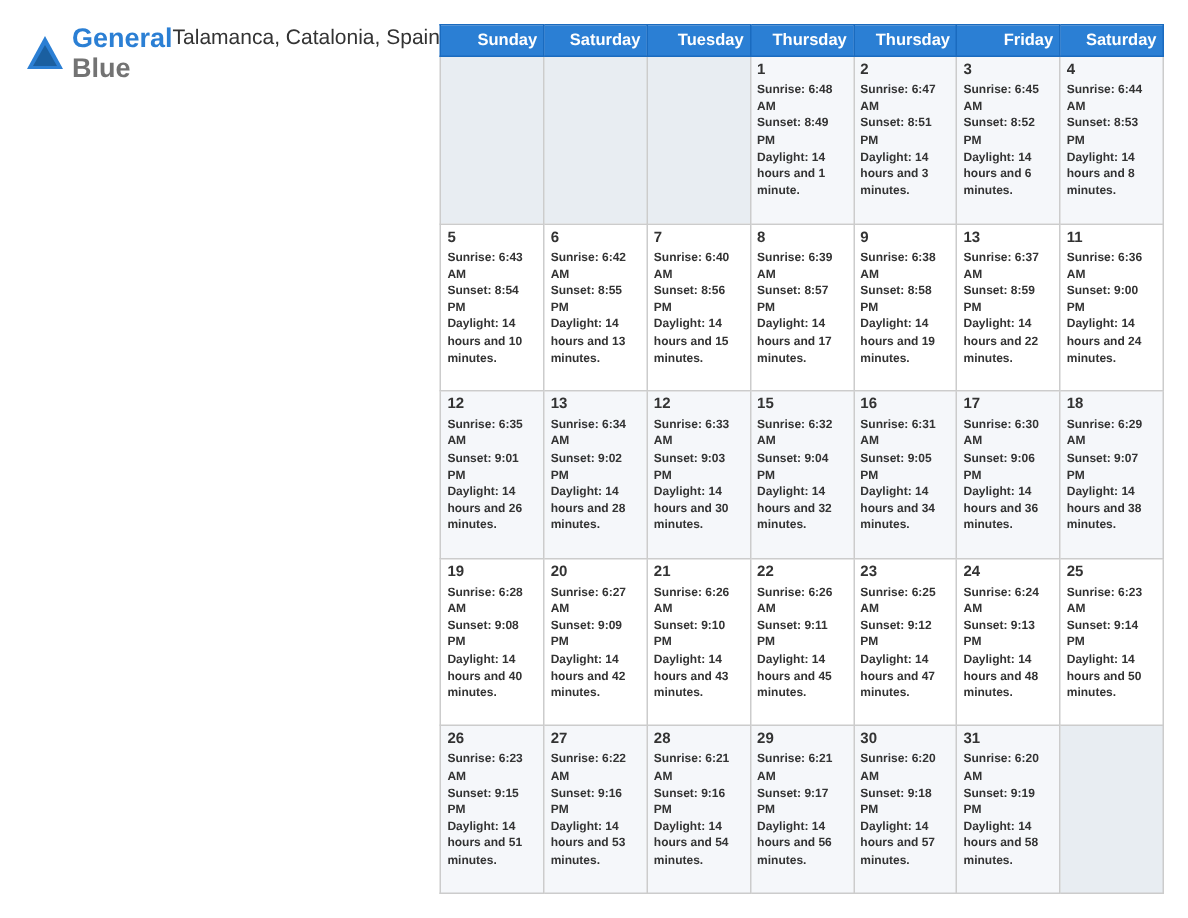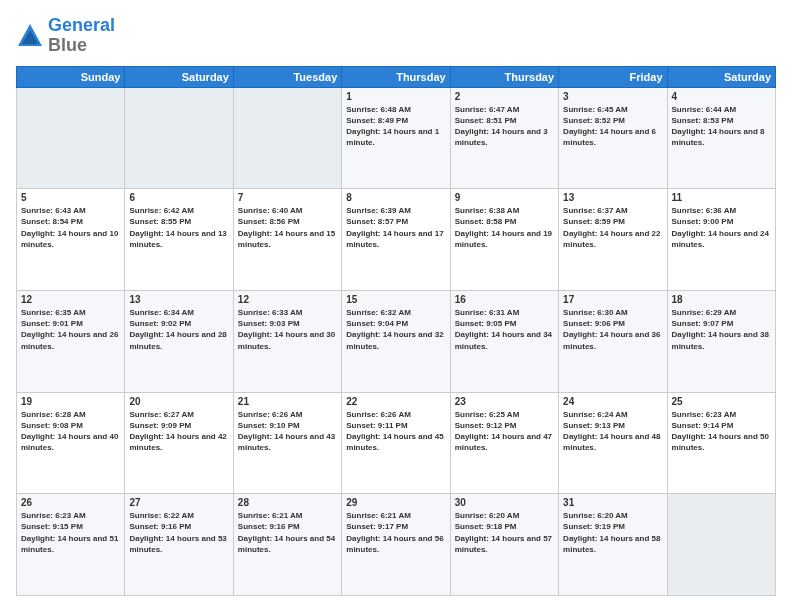--- a/index.html
+++ b/index.html
@@ -8,21 +8,21 @@
       background: #fff;
       width: 792px;
       height: 612px;
       overflow: hidden;
     }
     .page {
       width: 792px;
       height: 612px;
       padding: 16px;
       display: flex;
-      flex-direction: column;
+      flex-direction: row;
     }
     .header {
       display: flex;
       justify-content: space-between;
       align-items: flex-start;
       margin-bottom: 10px;
     }
     .logo {
       display: flex;
       align-items: center;
@@ -113,20 +113,21 @@
       <svg class="logo-icon" viewBox="0 0 28 28">
         <polygon points="14,2 26,24 2,24" fill="#2b7fd4"></polygon>
         <polygon points="14,8 22,22 6,22" fill="#1a5fa0"></polygon>
       </svg>
       <div class="logo-text">
         <div><span>General</span></div>
         <div><span style="color:#737373">Blue</span></div>
       </div>
     </div>
     <div class="title-block">
+      <div class="location">Talamanca, Catalonia, Spain</div>
     </div>
   </div>
 
   <div class="calendar">
     <table class="cal-table">
       <thead>
         <tr>
         <th>Sunday</th>
             <th>Saturday</th>
             <th>Tuesday</th>

